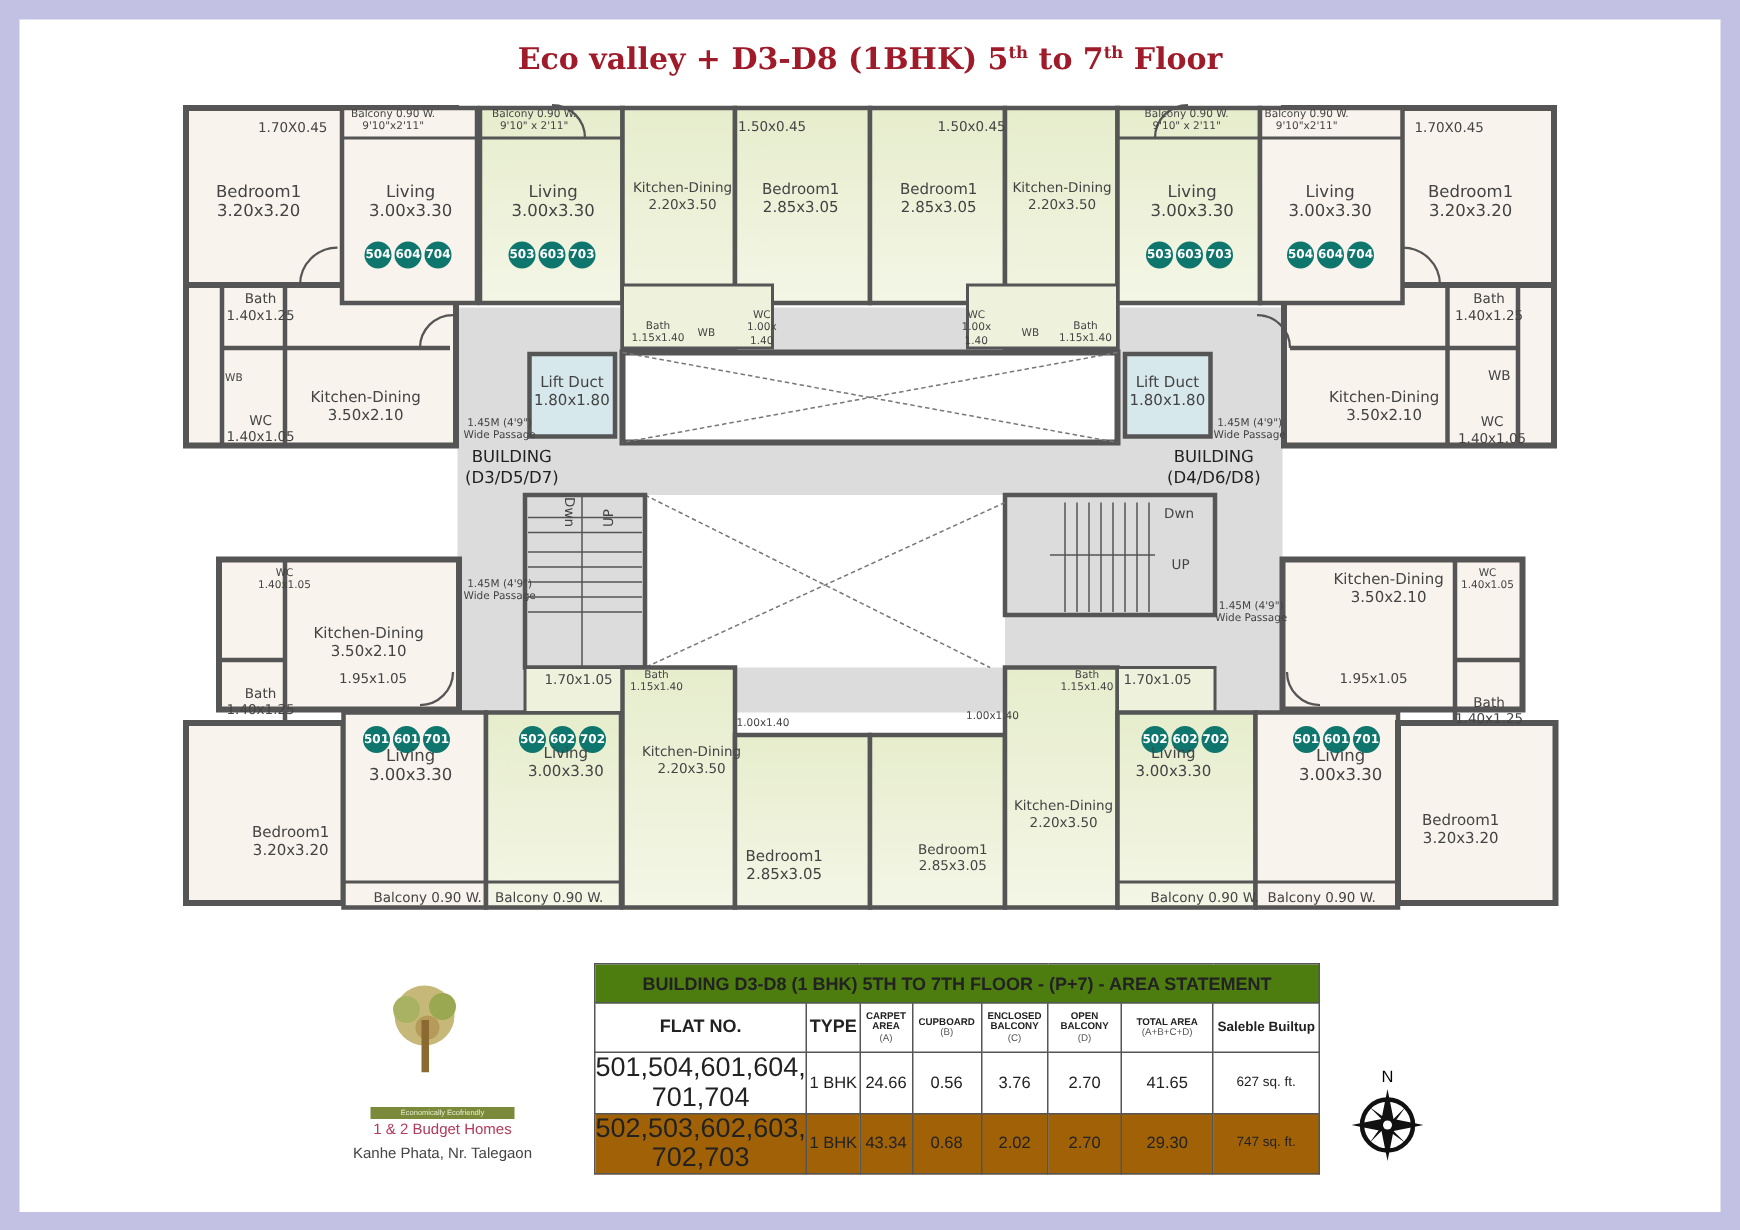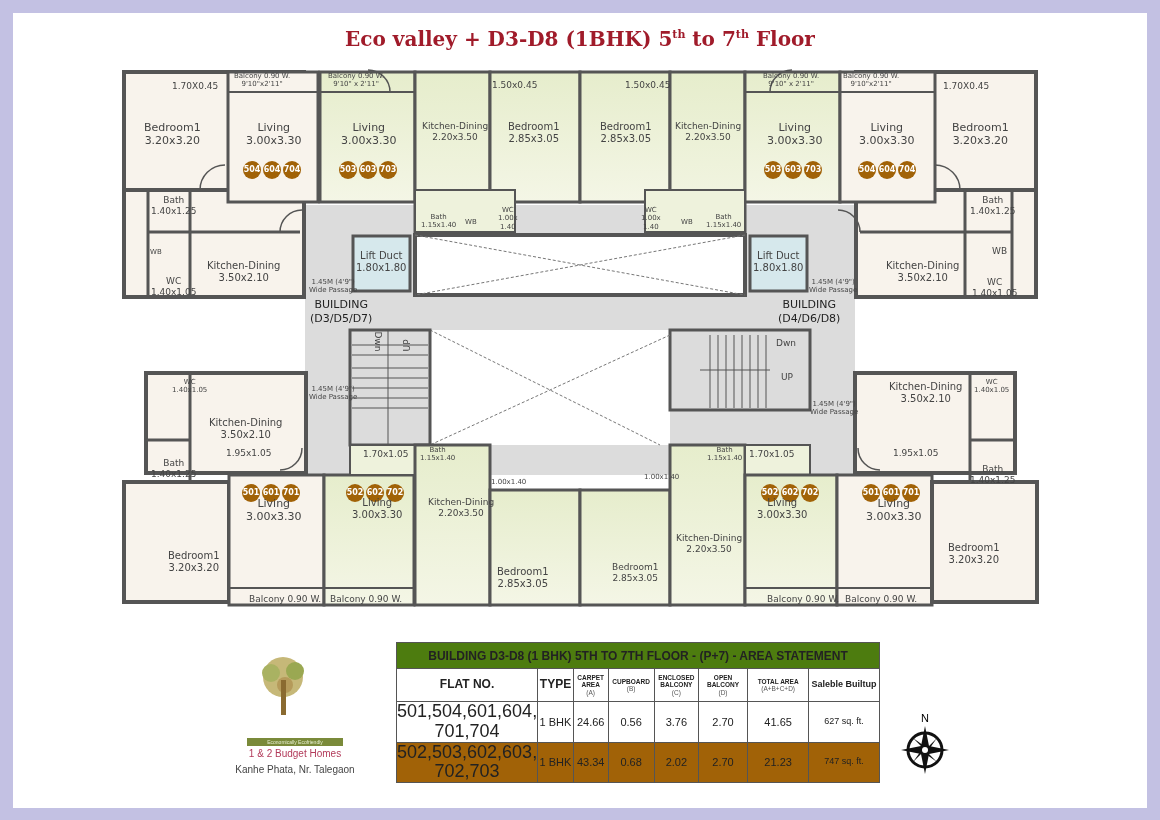--- a/index.html
+++ b/index.html
@@ -5,21 +5,21 @@
   html,body{margin:0;padding:0;}
   body{width:1160px;height:820px;background:#c3c1e3;position:relative;overflow:hidden;font-family:"DejaVu Sans",sans-serif;}
   .sheet{position:absolute;left:13px;top:13px;width:1134px;height:795px;background:#fff;}
   .title{position:absolute;left:0;top:27px;width:1160px;text-align:center;font-family:"DejaVu Serif",serif;font-weight:bold;font-size:20px;color:#a01b2a;}
   .title sup{font-size:11px;}
   .plan{position:absolute;left:0;top:0;width:1160px;height:640px;}
   .lbl{position:absolute;text-align:center;font-size:10px;color:#444;line-height:1.2;white-space:nowrap;}
   .lbl.sm{font-size:7px;}
   .lbl.md{font-size:9px;}
   .lbl.big{font-size:11px;}
-  .badge{display:inline-block;width:18px;height:18px;border-radius:50%;background:#a16207;color:#fff;font-size:8px;font-weight:bold;line-height:18px;text-align:center;margin:0 1px;}
+  .badge{display:inline-block;width:18px;height:18px;border-radius:50%;background:#0f766e;color:#fff;font-size:8px;font-weight:bold;line-height:18px;text-align:center;margin:0 1px;}
   .badges{position:absolute;white-space:nowrap;}
   .bld{position:absolute;font-size:11px;color:#222;text-align:center;line-height:1.25;}
   
   .area{position:absolute;left:396px;top:642px;width:484px;border-collapse:collapse;font-family:"Liberation Sans",sans-serif;color:#222;}
   .area td,.area th{border:1px solid #555;text-align:center;padding:0;}
   .area .hd{background:#4d7c0f;font-weight:bold;font-size:12px;height:25px;}
   .area .sq{font-weight:bold;font-size:11px;height:22px;}
   .area .cols th{font-size:6.5px;font-weight:bold;height:32px;line-height:1.1;}
   .area .cols th.big{font-size:12px;}
   .area .cols th.med{font-size:9px;}
@@ -440,21 +440,21 @@
   <tr class="r r2">
     <td class="fn">
           <div>502,503,602,603,</div>
           <div>702,703</div>
         </td>
     <td>1 BHK</td>
     <td>43.34</td>
     <td>0.68</td>
     <td>2.02</td>
     <td>2.70</td>
-    <td>21.23</td>
+    <td>29.30</td>
     <td class="sb">747 sq. ft.</td>
   </tr>
 </tbody>
   </table>
 
 <div class="logo">
   <svg width="180" height="60" viewBox="0 0 180 60">
     <circle cx="78" cy="22" r="20" fill="#c6b878"></circle>
     <circle cx="66" cy="18" r="9" fill="#a9b262"></circle>
     <circle cx="90" cy="16" r="9" fill="#9aa852"></circle>

